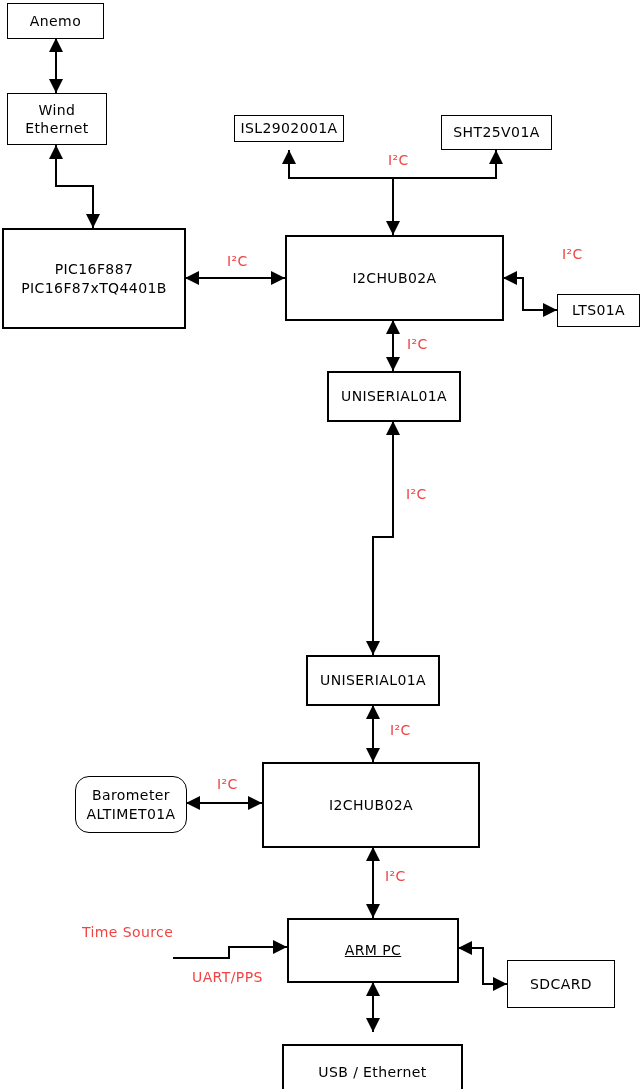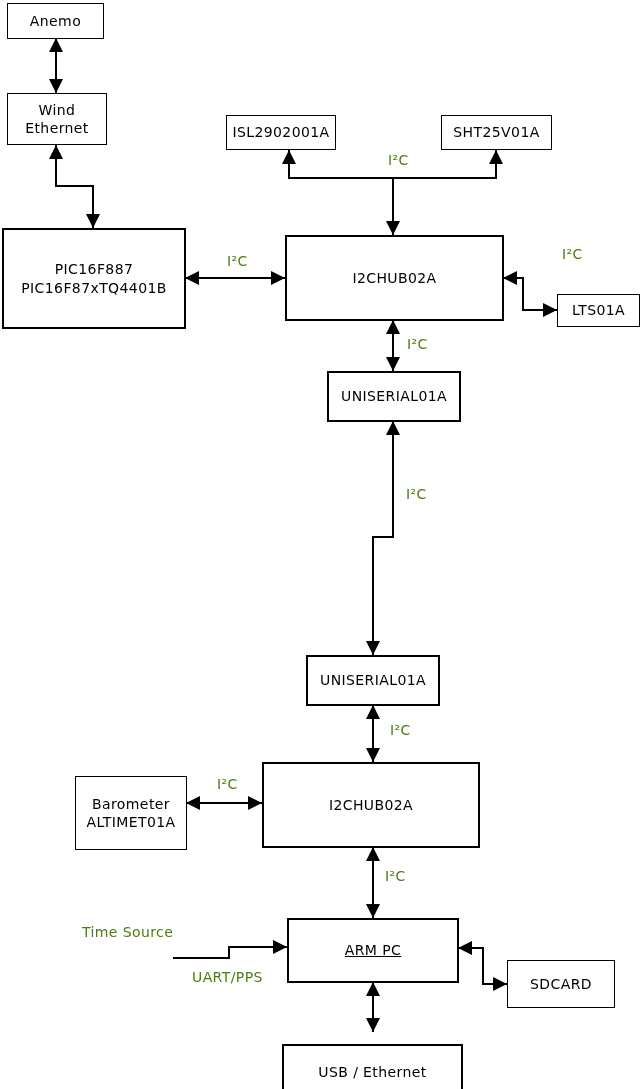--- a/index.html
+++ b/index.html
@@ -26,21 +26,21 @@
     text-align: center;
     font-size: 14px;
     line-height: 1.3;
     letter-spacing: 0.4px;
     white-space: nowrap;
   }
   .node.thick { border-width: 2.4px; }
   .node.thin  { border-width: 1.7px; }
   .lbl {
     position: absolute;
-    color: #4d7c0f;
+    color: #ef4444;
     font-size: 14px;
     line-height: 1.15;
     letter-spacing: 0.4px;
     white-space: nowrap;
   }
 </style>
 </head>
 <body>
 
 <div class="canvas">
@@ -74,21 +74,21 @@
   <div class="node thin" style="left:7px; top:93px; width:100px; height:52px;">
     <span>Wind</span>
     <span>Ethernet</span>
   </div>
 
   <div class="node thick" style="left:2px; top:228px; width:184px; height:101px;">
     <span>PIC16F887</span>
     <span>PIC16F87xTQ4401B</span>
   </div>
 
-  <div class="node thin" style="left:226px; top:115px; width:110px; height:35px;">
+  <div class="node thin" style="left:234px; top:115px; width:110px; height:27px;">
     <span>ISL2902001A</span>
   </div>
 
   <div class="node thin" style="left:441px; top:115px; width:111px; height:35px;">
     <span>SHT25V01A</span>
   </div>
 
   <div class="node thick" style="left:285px; top:235px; width:219px; height:86px;">
     <span>I2CHUB02A</span>
   </div>
@@ -102,21 +102,21 @@
   </div>
 
   <div class="node thick" style="left:306px; top:655px; width:134px; height:51px;">
     <span>UNISERIAL01A</span>
   </div>
 
   <div class="node thick" style="left:262px; top:762px; width:218px; height:86px;">
     <span>I2CHUB02A</span>
   </div>
 
-  <div class="node thin" style="left:75px; top:776px; width:112px; height:74px;">
+  <div class="node thin" style="left:75px; top:776px; width:112px; height:57px;border-radius:14px;">
     <span>Barometer</span>
     <span>ALTIMET01A</span>
   </div>
 
   <div class="node thick" style="left:287px; top:918px; width:172px; height:65px;text-decoration:underline;">
     <span>ARM PC</span>
   </div>
 
 
   <div class="node thin" style="left:507px; top:960px; width:108px; height:48px;">

